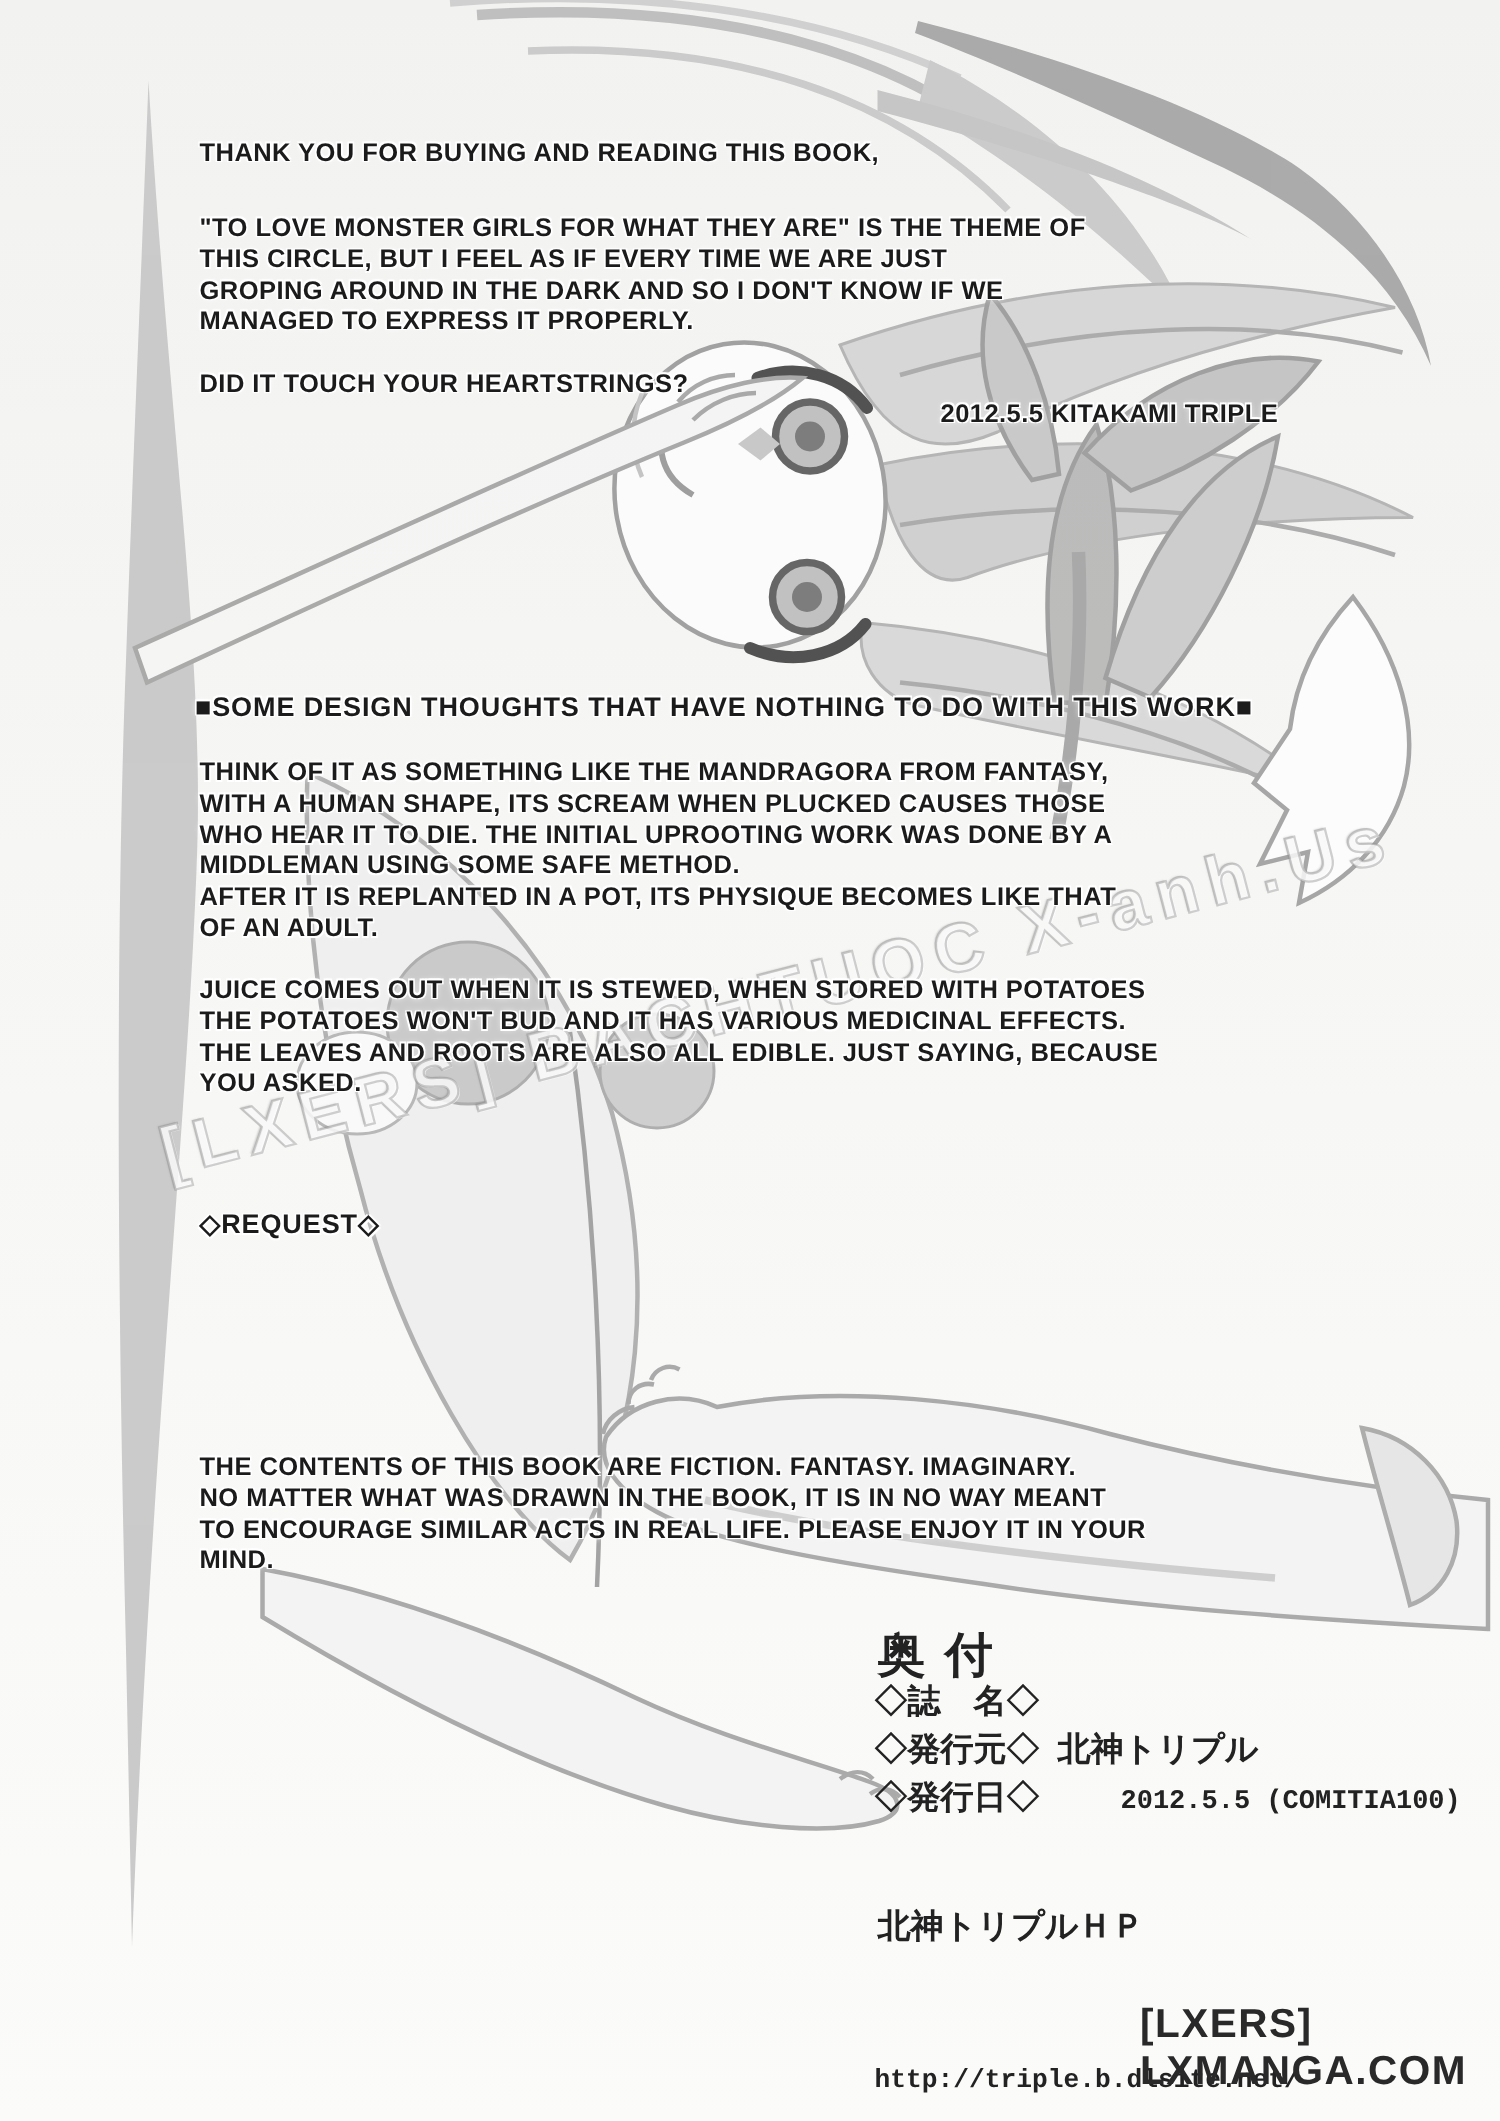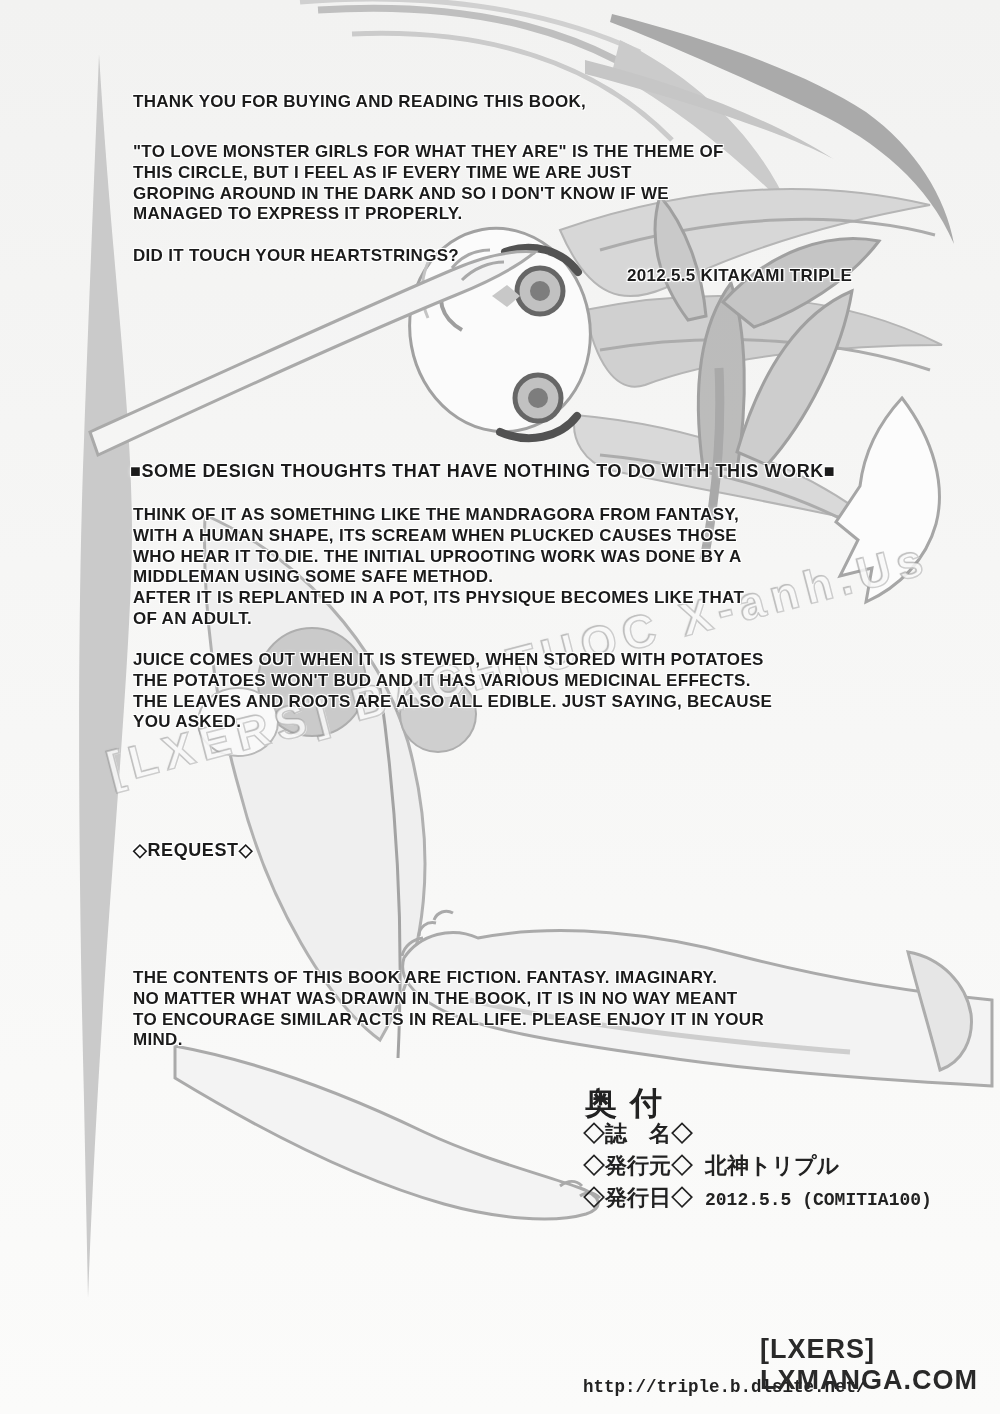--- a/index.html
+++ b/index.html
@@ -18,21 +18,21 @@
     font-size:17px;
     line-height:20.8px;
     letter-spacing:.3px;
     color:#1b1b1b;
     white-space:pre-line;
     text-shadow:-1px -1px 0 #fff,1px -1px 0 #fff,-1px 1px 0 #fff,1px 1px 0 #fff,0 0 4px rgba(255,255,255,.9);
   }
   .comic-head{font-size:18px;letter-spacing:.6px;}
   .cjk{font-weight:700;font-size:22px;line-height:32px;color:#222;}
   .cjk-title{font-weight:700;font-size:32px;color:#222;letter-spacing:2px;}
-  .mono{font-family:"Liberation Mono",monospace;font-weight:700;font-size:18px;line-height:32px;color:#222;letter-spacing:0;}
+  .mono{font-family:"Liberation Mono",monospace;font-weight:700;font-size:18px;line-height:32px;color:#222;letter-spacing:0;margin-left:42px;}
   .mono-url{font-family:"Liberation Mono",monospace;font-weight:700;font-size:17.5px;color:#222;}
   .colophon-row{display:flex;align-items:baseline;height:32px;}
   .colophon-row .lbl{width:122px;flex:0 0 auto;}
   .diag-mark{
     font-weight:700;font-size:46px;letter-spacing:7px;
     color:rgba(255,255,255,.55);
     -webkit-text-stroke:1.5px rgba(148,148,148,.45);
     text-shadow:1px 1px 0 rgba(255,255,255,.6),-1px -1px 1px rgba(120,120,120,.25);
     transform:rotate(-14.5deg);transform-origin:left center;
     white-space:nowrap;
@@ -149,21 +149,21 @@
 AFTER IT IS REPLANTED IN A POT, ITS PHYSIQUE BECOMES LIKE THAT
 OF AN ADULT.</div>
 
   <div class="abs comic comic-head" style="left:130px;top:461px;z-index:2">■SOME DESIGN THOUGHTS THAT HAVE NOTHING TO DO WITH THIS WORK■</div>
 
   <div class="abs comic" style="left:133px;top:650px;z-index:2">JUICE COMES OUT WHEN IT IS STEWED, WHEN STORED WITH POTATOES
 THE POTATOES WON'T BUD AND IT HAS VARIOUS MEDICINAL EFFECTS.
 THE LEAVES AND ROOTS ARE ALSO ALL EDIBLE. JUST SAYING, BECAUSE
 YOU ASKED.</div>
 
-  <div class="abs comic comic-head" style="left:133px;top:840px;z-index:2">◇REQUEST◇</div>
+  <div class="abs comic comic-head" style="left:133px;top:806px;z-index:2">◇REQUEST◇</div>
 
 
   <div class="abs comic" style="left:133px;top:968px;z-index:2">THE CONTENTS OF THIS BOOK ARE FICTION. FANTASY. IMAGINARY.
 NO MATTER WHAT WAS DRAWN IN THE BOOK, IT IS IN NO WAY MEANT
 TO ENCOURAGE SIMILAR ACTS IN REAL LIFE. PLEASE ENJOY IT IN YOUR
 MIND.</div>
 
   <div class="abs cjk-title" style="left:585px;top:1082px;z-index:2">奥 付</div>
 
   <div class="abs" style="left:583px;top:1118px;z-index:2">
@@ -173,19 +173,20 @@
     <div class="colophon-row">
       <span class="cjk lbl">◇発行元◇</span>
       <span class="cjk">北神トリプル</span>
     </div>
     <div class="colophon-row">
       <span class="cjk lbl">◇発行日◇</span>
       <span class="mono">2012.5.5 (COMITIA100)</span>
     </div>
   </div>
 
+  <div class="abs cjk" style="left:585px;top:1268px;z-index:2">北神トリプルＨＰ</div>
 
   <div class="abs mono-url" style="left:583px;top:1377px;z-index:2">http://triple.b.dlsite.net/</div>
 
   <div class="abs corner-mark" style="right:22px;top:1334px;z-index:3">[LXERS]
 LXMANGA.COM</div>
 
 </div>
 
 </body></html>

